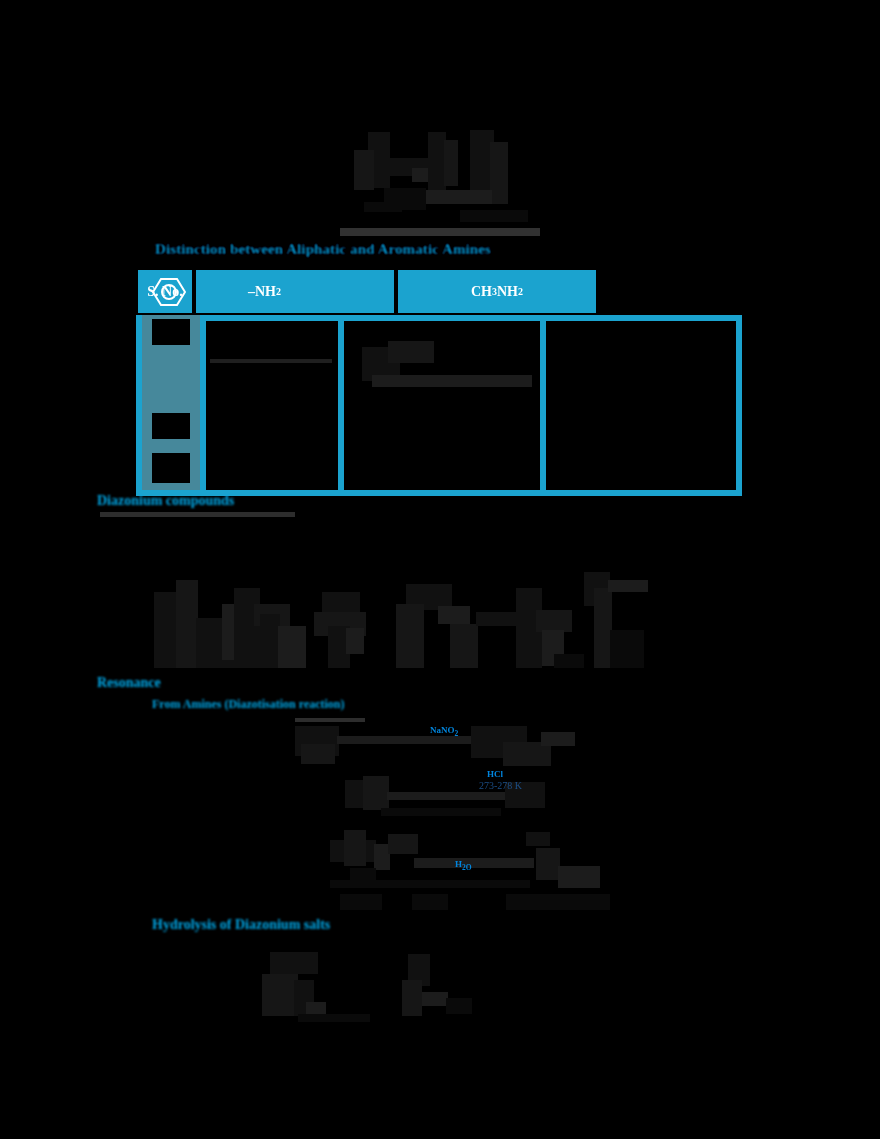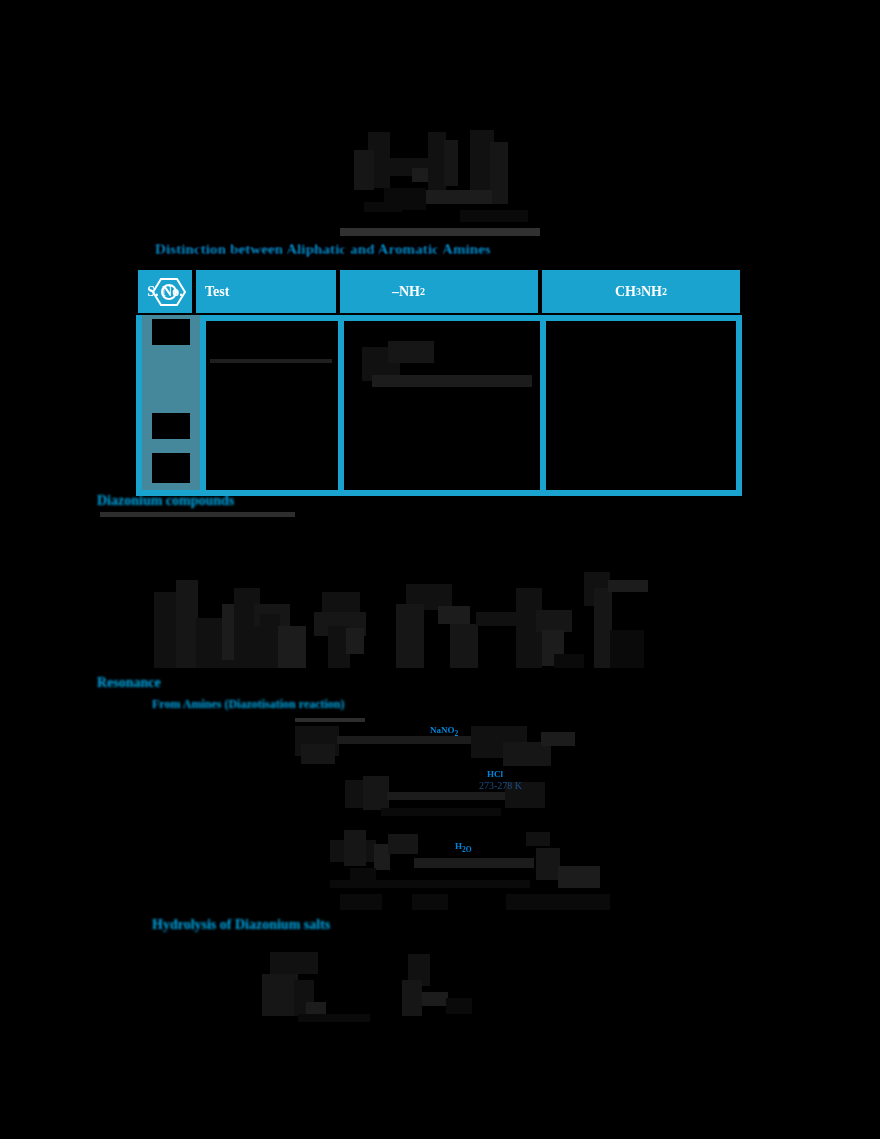--- a/index.html
+++ b/index.html
@@ -85,23 +85,20 @@
     <div class="grey" style="left:0;top:100px;width:200px;height:8px;"></div>
   </div>
 
   <div id="table-title">Distinction between Aliphatic and Aromatic Amines</div>
 
   <div id="amine-table">
 
     <div class="thead">
       <div class="th c1">
         <span>S. No.</span>
-      </div>
-      <div class="th c2">
-        <span>Test</span>
       </div>
       <div class="th c3">
         <span style="position:absolute;left:16px;top:9px;width:34px;height:30px;">
           <svg width="34" height="30" viewBox="0 0 34 30">
             <polygon points="9,2 25,2 33,15 25,28 9,28 1,15" fill="none" stroke="#fff" stroke-width="2"></polygon>
             <circle cx="17" cy="15" r="7" fill="none" stroke="#fff" stroke-width="2"></circle>
           </svg>
         </span>
         <span>–NH</span>
           <span class="sub">2</span>
@@ -207,21 +204,21 @@
     <div class="blk d4" style="left:20px;top:40px;width:26px;height:16px;"></div>
     <div class="blk d3" style="left:84px;top:30px;width:120px;height:10px;"></div>
     <div class="blk" style="left:196px;top:4px;width:24px;height:14px;"></div>
     <div class="blk d2" style="left:206px;top:20px;width:24px;height:32px;"></div>
     <div class="blk d3" style="left:228px;top:38px;width:42px;height:22px;"></div>
     <div class="blk d4" style="left:0;top:52px;width:200px;height:8px;"></div>
     <div class="blk d4" style="left:10px;top:66px;width:42px;height:16px;"></div>
     <div class="blk d4" style="left:82px;top:66px;width:36px;height:16px;"></div>
     <div class="blk d4" style="left:176px;top:66px;width:104px;height:16px;"></div>
   </div>
-  <div class="rxn-label" style="left:455px;top:841px;">
+  <div class="rxn-label" style="left:455px;top:859px;">
     <span>H</span><sub>2O</sub>
   </div>
 
   <div class="sec-head" style="left:152px;top:917px;">Hydrolysis of Diazonium salts</div>
 
   <div style="position:absolute;left:262px;top:948px;width:235px;height:72px;">
     <div class="blk" style="left:8px;top:4px;width:48px;height:22px;"></div>
     <div class="blk d2" style="left:0;top:26px;width:36px;height:42px;"></div>
     <div class="blk" style="left:32px;top:32px;width:20px;height:36px;"></div>
     <div class="blk d3" style="left:44px;top:54px;width:20px;height:16px;"></div>

